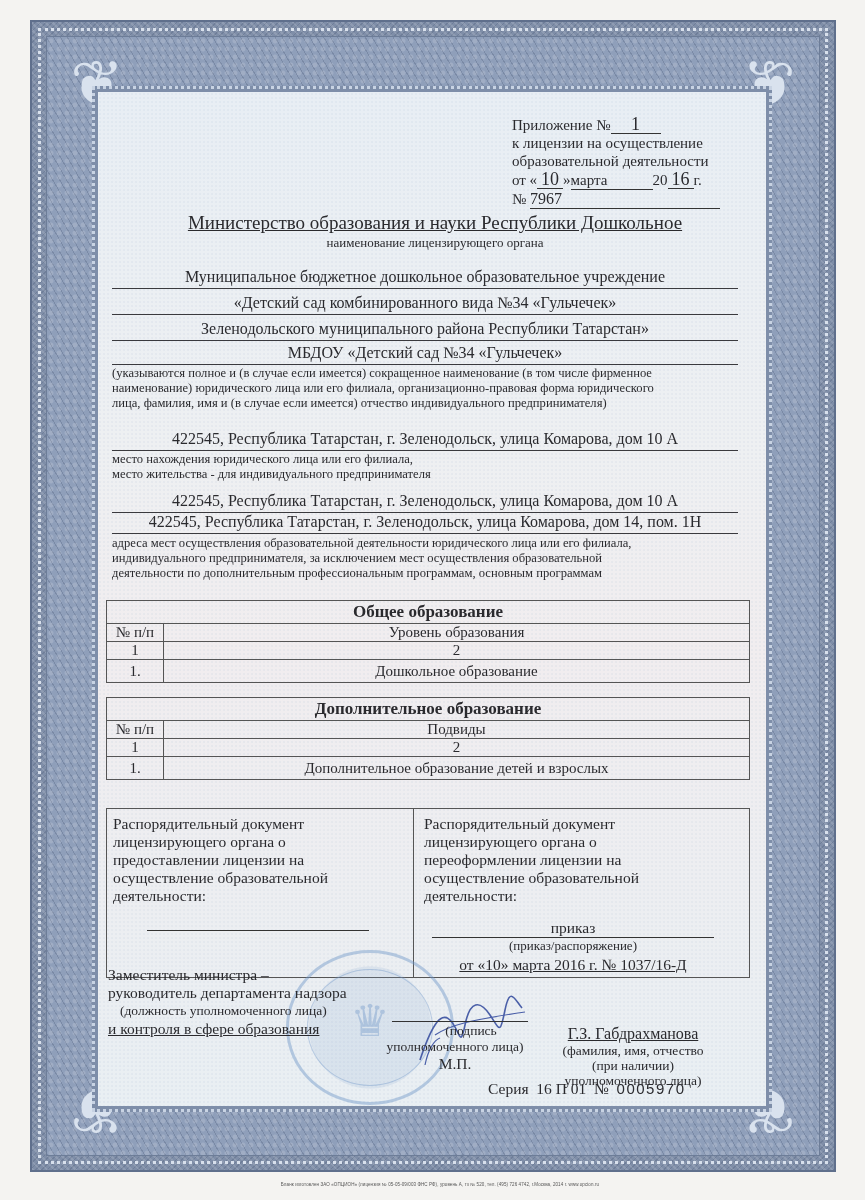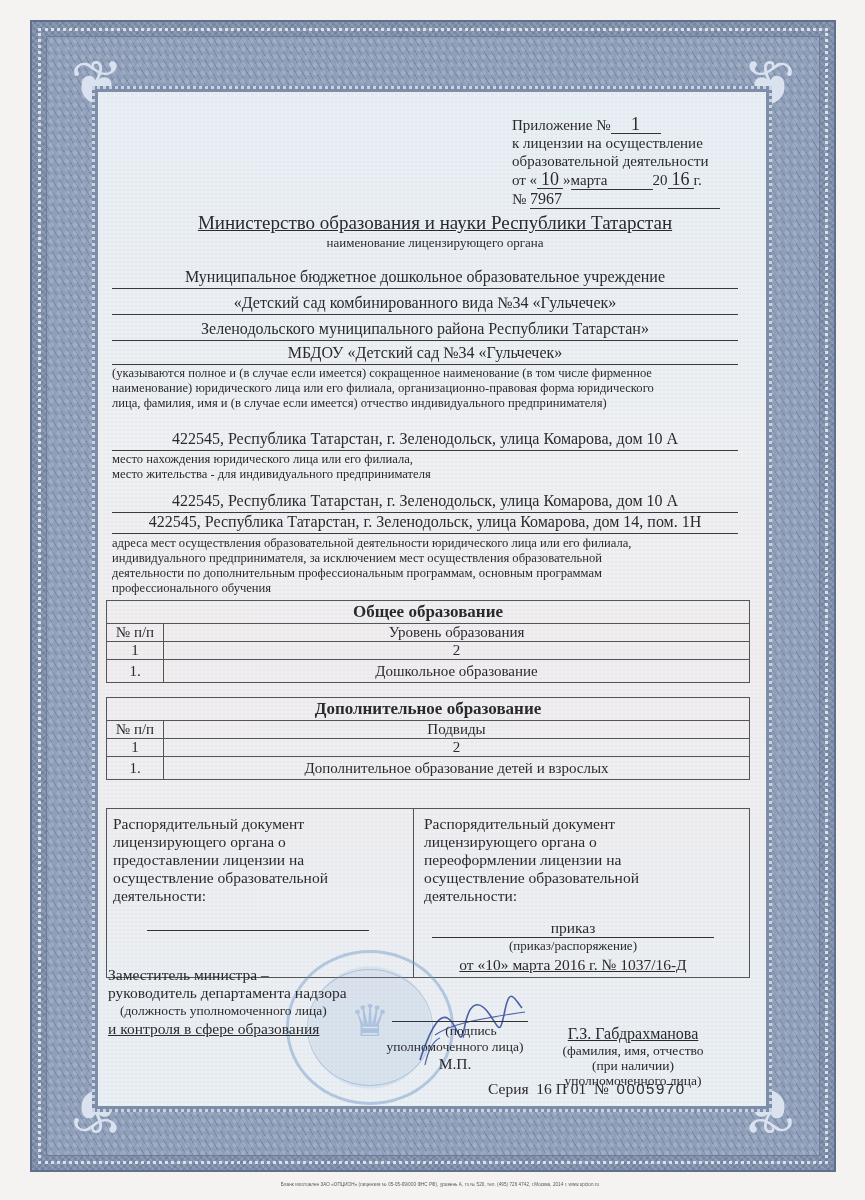--- a/index.html
+++ b/index.html
@@ -103,21 +103,21 @@
   <div>
     <span>от «</span><span class="fill" style="width:26px;">10</span><span>»</span><span class="fill" style="width:82px;text-align:left;font-size:15px;">марта</span><span>20</span><span class="fill" style="width:26px;">16</span><span>г.</span>
   </div>
   <div>
     <span>№</span>
     <span class="fill" style="width:190px;text-align:left;font-size:16px;">7967</span>
   </div>
 </div>
 
 <div class="abs ministry">
-  <div class="name">Министерство образования и науки Республики Татарстан</div>
+  <div class="name">Министерство образования и науки Республики Дошкольное</div>
   <div class="cap">наименование лицензирующего органа</div>
 </div>
 
 <div class="abs org-line" style="top:266px;">Муниципальное бюджетное дошкольное образовательное учреждение</div>
 <div class="abs org-line" style="top:292px;">«Детский сад комбинированного вида №34 «Гульчечек»</div>
 <div class="abs org-line" style="top:318px;">Зеленодольского муниципального района Республики Татарстан»</div>
 <div class="abs org-line" style="top:342px;">МБДОУ «Детский сад №34 «Гульчечек»</div>
 <div class="abs small-cap" style="top:366px;">
   <div>(указываются полное и (в случае если имеется) сокращенное наименование (в том числе фирменное</div>
   <div>наименование) юридического лица или его филиала, организационно-правовая форма юридического</div>
@@ -129,21 +129,20 @@
   <div>место нахождения юридического лица или его филиала,</div>
   <div>место жительства - для индивидуального предпринимателя</div>
 </div>
 
 <div class="abs org-line" style="top:490px;">422545, Республика Татарстан, г. Зеленодольск, улица Комарова, дом 10 А</div>
 <div class="abs org-line" style="top:511px;">422545, Республика Татарстан, г. Зеленодольск, улица Комарова, дом 14, пом. 1Н</div>
 <div class="abs small-cap" style="top:536px;">
   <div>адреса мест осуществления образовательной деятельности юридического лица или его филиала,</div>
   <div>индивидуального предпринимателя, за исключением мест осуществления образовательной</div>
   <div>деятельности по дополнительным профессиональным программам, основным программам</div>
-  <div>профессионального обучения</div>
 </div>
 
 <table class="edu" style="top:600px;">
   <tbody>
       <tr>
         <td colspan="2" class="title">Общее образование</td>
       </tr>
   <tr>
     <td class="num">№ п/п</td>
     <td>Уровень образования</td>

